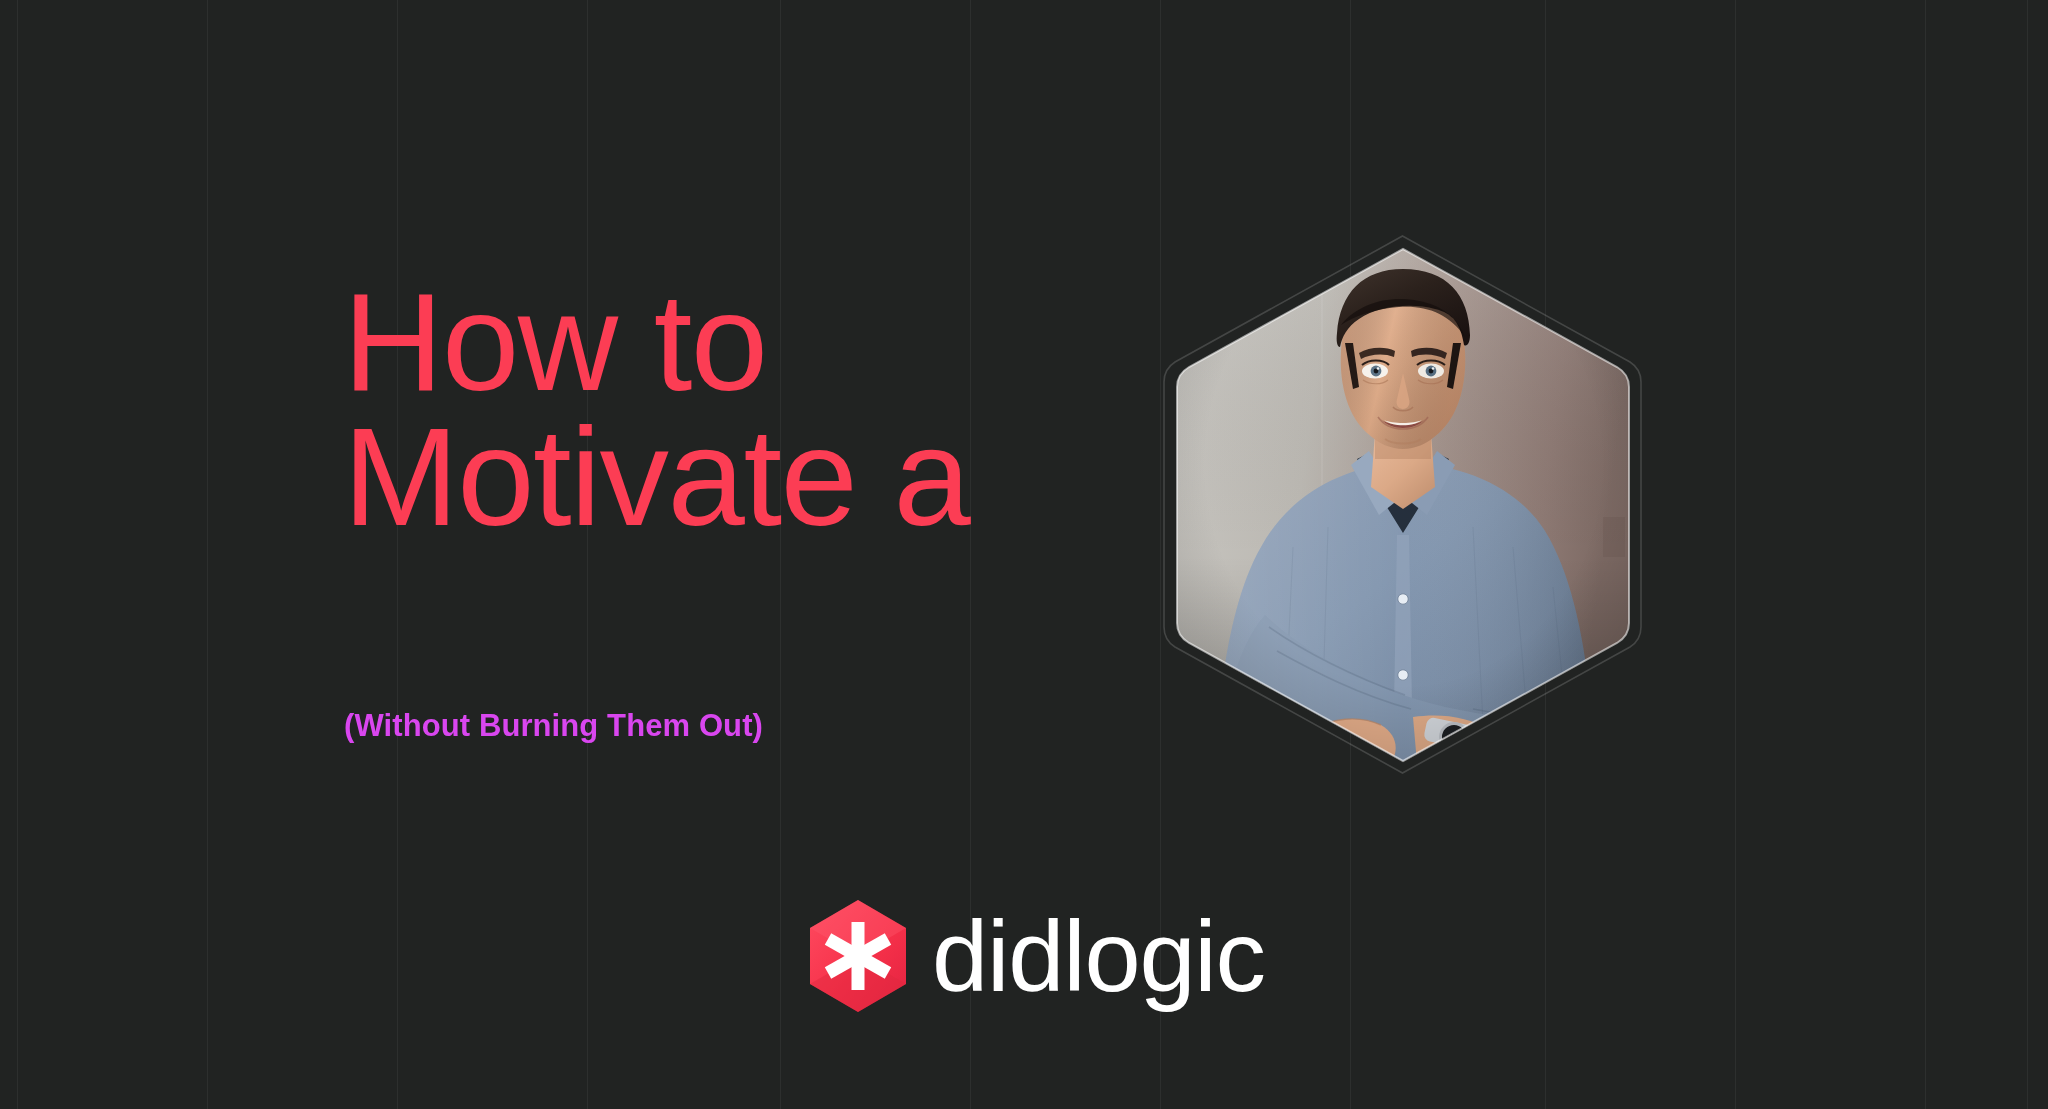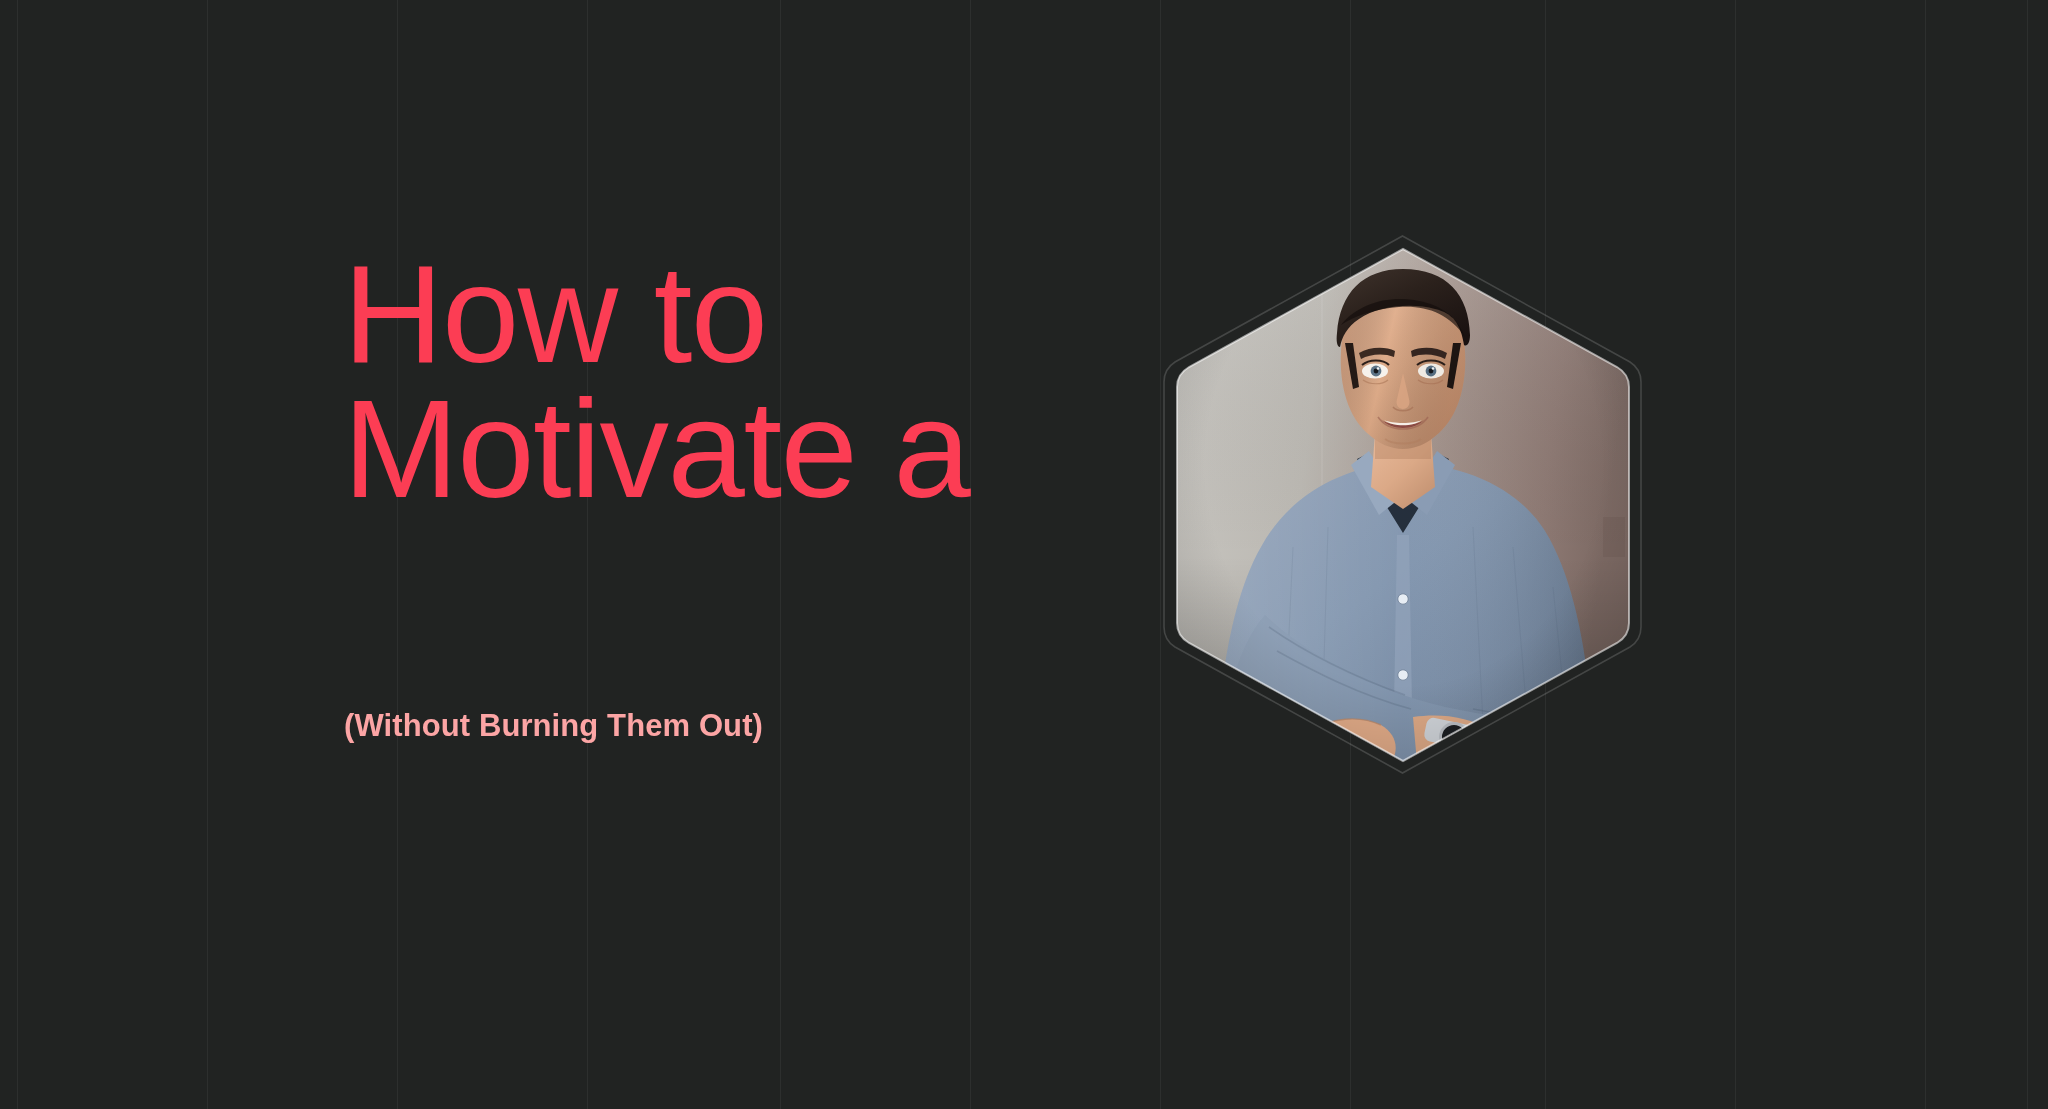--- a/index.html
+++ b/index.html
@@ -22,39 +22,39 @@
   #grid .vline {
     position:absolute; top:0; bottom:0;
     width:1px;
     background:rgba(255,255,255,0.055);
   }
 
   
   #headline-block {
     position:absolute;
     left:343px;
-    top:246px;
+    top:274px;
     width:920px;
   }
   .headline-line {
     font-size:139px;
     line-height:135px;
     font-weight:400;
     letter-spacing:-1.5px;
     color:#FC3D54;
     white-space:nowrap;
   }
   #subtitle {
     position:absolute;
     left:344px;
     top:708px;
     font-size:31px;
     font-weight:700;
     letter-spacing:0.1px;
-    color:#fca5a5;
+    color:#d946ef;
     white-space:nowrap;
   }
 
   
   #portrait-wrap {
     position:absolute;
     left:1160px;
     top:232px;
     width:485px;
     height:545px;
@@ -304,14 +304,38 @@
           <rect x="286" y="496" width="40" height="20" rx="6" transform="rotate(14 306 506)" fill="#c3c7cc"></rect>
 
           <rect x="0" y="0" width="460" height="516" fill="url(#vig)"></rect>
         </g>
 
         <path d="M230 2 L444 120 Q456 127 456 140 L456 376 Q456 389 444 396 L230 514 L16 396 Q4 389 4 376 L4 140 Q4 127 16 120 Z" fill="none" stroke="rgba(255,255,255,0.55)" stroke-width="2"></path>
       </svg>
     </div>
   </div>
 
+  <div id="logo">
+    <svg id="logo-mark" viewBox="0 0 104 116">
+      <defs>
+        <linearGradient id="hexA" x1="0" y1="0" x2="1" y2="1">
+          <stop offset="0" stop-color="#FF4B60"></stop>
+          <stop offset="0.55" stop-color="#F6314A"></stop>
+          <stop offset="1" stop-color="#E32240"></stop>
+        </linearGradient>
+      </defs>
+
+      <path d="M52 2 L100 30 L100 86 L52 114 L4 86 L4 30 Z" fill="url(#hexA)"></path>
+
+      <path d="M52 58 L100 86 L52 114 L4 86 Z" fill="#E0283F" opacity="0.45"></path>
+
+      <path d="M52 2 L100 30 L52 58 L4 30 Z" fill="#FF5D70" opacity="0.35"></path>
+
+      <g stroke="#FFFFFF" stroke-width="13" stroke-linecap="butt">
+        <line x1="52" y1="24" x2="52" y2="92"></line>
+        <line x1="22" y1="41" x2="82" y2="75"></line>
+        <line x1="22" y1="75" x2="82" y2="41"></line>
+      </g>
+    </svg>
+    <span id="logo-word">didlogic</span>
+  </div>
 
 </div>
 
 </body></html>

